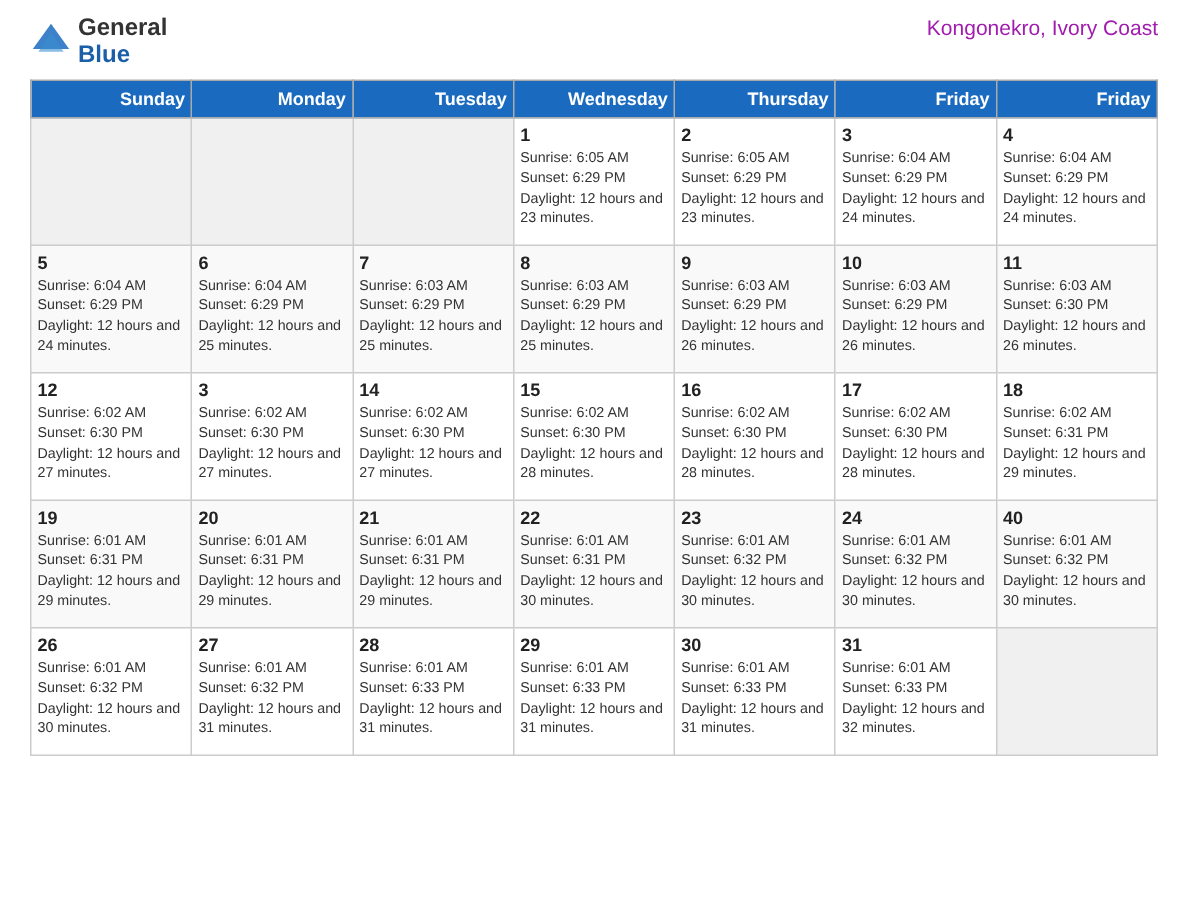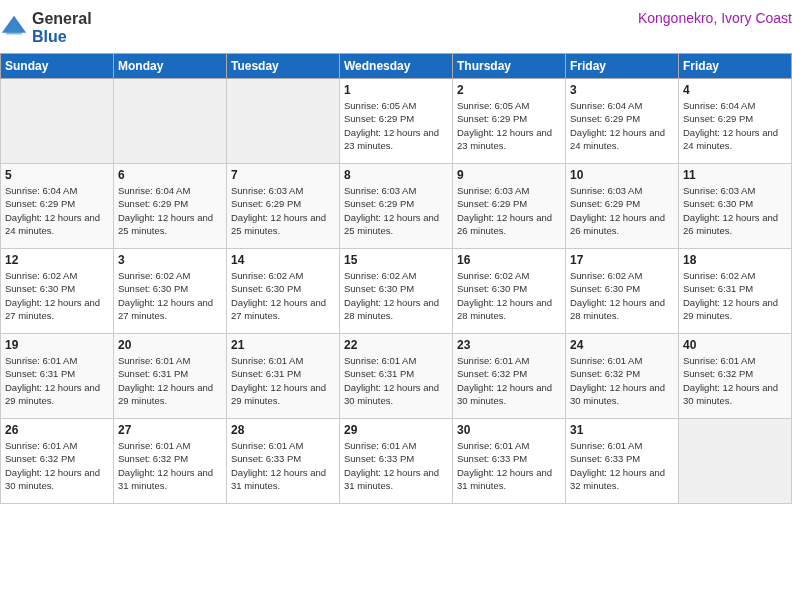--- a/index.html
+++ b/index.html
@@ -6,21 +6,21 @@
     body {
       width: 792px;
       height: 612px;
       font-family: Arial, sans-serif;
       background: #fff;
       overflow: hidden;
     }
     .page {
       width: 792px;
       height: 428px;
-      padding: 10px 0;
+      padding: 10px 20px;
       display: flex;
       flex-direction: column;
     }
     .header {
       display: flex;
       justify-content: space-between;
       align-items: flex-start;
       margin-bottom: 8px;
     }
     .logo {
@@ -64,21 +64,21 @@
       border: 1px solid #ccc;
       border-collapse: collapse;
       width: 100%;
       table-layout: fixed;
     }
     .calendar th {
       background: #1a6bbf;
       color: #fff;
       font-size: 12px;
       padding: 5px 4px;
-      text-align: left;
+      text-align: right;
       border: 1px solid #aaa;
       margin-left: 20px;
     }
     .calendar td {
       vertical-align: top;
       padding: 4px 4px;
       border: 1px solid #ccc;
       font-size: 10px;
       color: #333;
       height: 85px;

